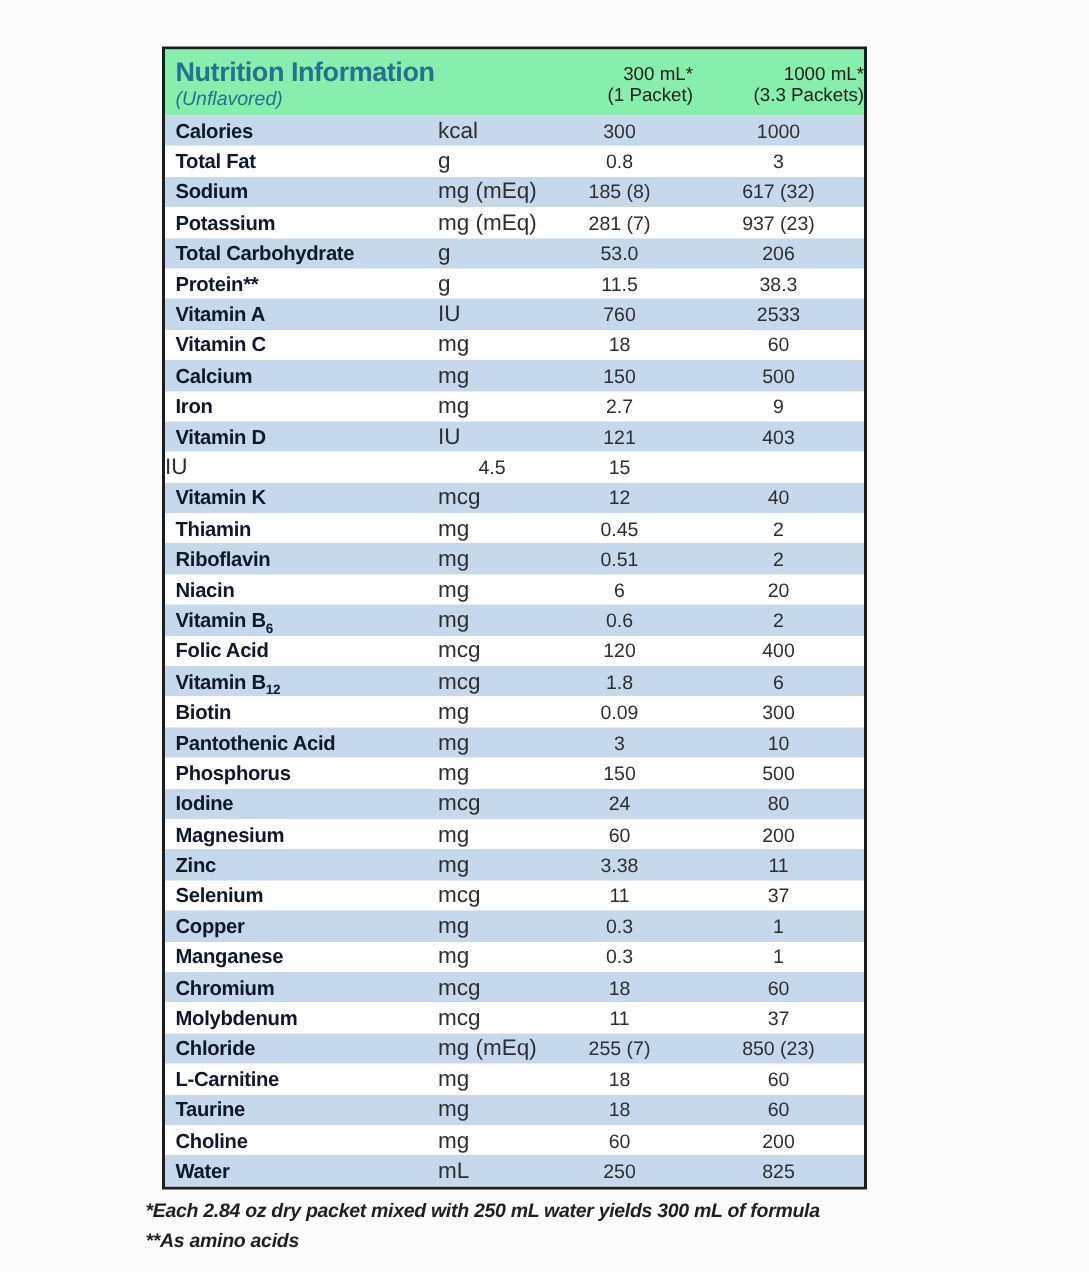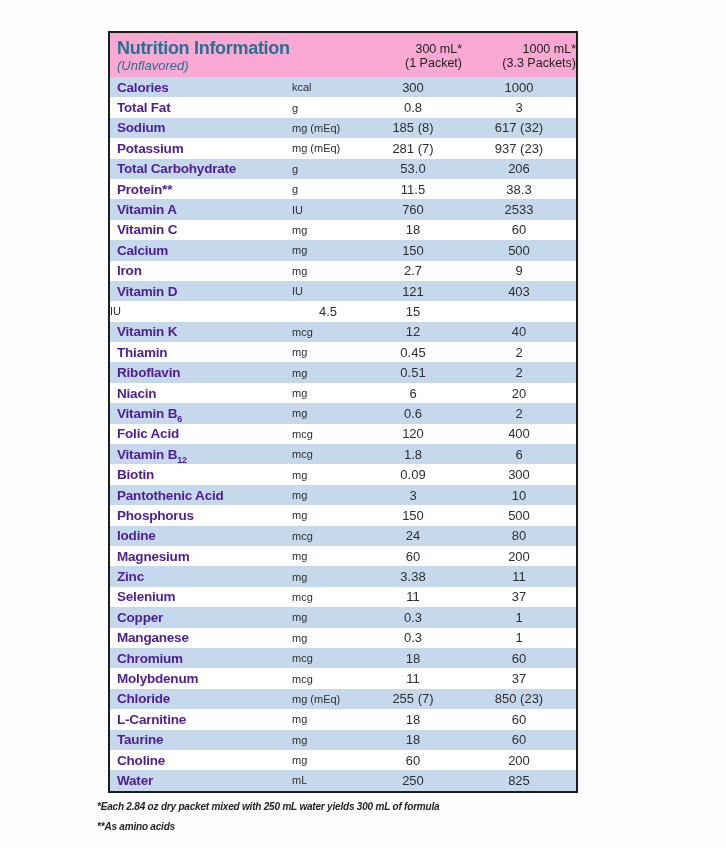--- a/index.html
+++ b/index.html
@@ -22,21 +22,21 @@
     position: absolute; left: 108px; top: 31px;
     width: 470px;
     background: #ffffff;
     border: 2px solid var(--border);
   }
   .thead {
     display: grid;
     grid-template-columns: 182px 72px 98px 114px;
     height: 44px;
     align-items: center;
-    background: #f9a8d4;
+    background: #86efac;
   }
   .title-block { grid-column: 1 / 3; padding-left: 7px; line-height: 1; }
   .title {
     color: var(--accent);
     font-weight: 700;
     font-size: 18px;
     line-height: 20px;
     letter-spacing: -0.3px;
     white-space: nowrap;
   }
@@ -62,32 +62,32 @@
     align-items: center;
     font-size: 13px;
   }
   .row:nth-child(odd) { background: var(--stripe); }
   .cell-label {
     font-weight: 700;
     font-size: 13.5px;
     padding-left: 7px;
     white-space: nowrap;
     letter-spacing: -0.2px;
-    color: #4c1d95;
+    color: #0f172a;
   }
   .cell-label sub { font-size: 9px; line-height: 0; }
-  .cell-unit { font-size: 11px; color: #2e2e2e; white-space: nowrap; }
+  .cell-unit { font-size: 15px; color: #2e2e2e; white-space: nowrap; }
   .cell-val { text-align: center; color: #2e2e2e; white-space: nowrap; }
 
   .footnotes {
     position: absolute;
     left: 97px; top: 797px;
     font-style: italic;
     font-weight: 700;
-    font-size: 10px;
+    font-size: 13px;
     line-height: 20px;
     color: #1f1f1f;
     letter-spacing: -0.2px;
     white-space: nowrap;
   }
 </style>
 </head>
 <body>
 
 <div class="sheet">

